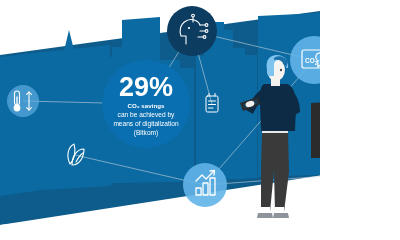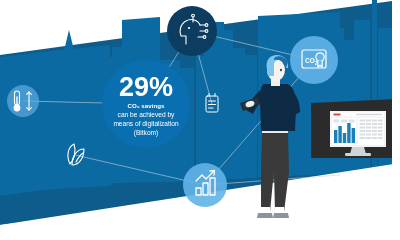--- a/index.html
+++ b/index.html
@@ -2,21 +2,21 @@
 <html><head>
 <meta charset="utf-8">
 <style>
   html, body {
     margin: 0;
     padding: 0;
     background: #ffffff;
   }
   #stage {
     position: relative;
-    width: 392px;
+    width: 320px;
     height: 225px;
     overflow: hidden;
     background: #eab308;
     font-family: "Liberation Sans", sans-serif;
   }
   #scene {
     position: absolute;
     inset: 0;
     width: 400px;
     height: 225px;

